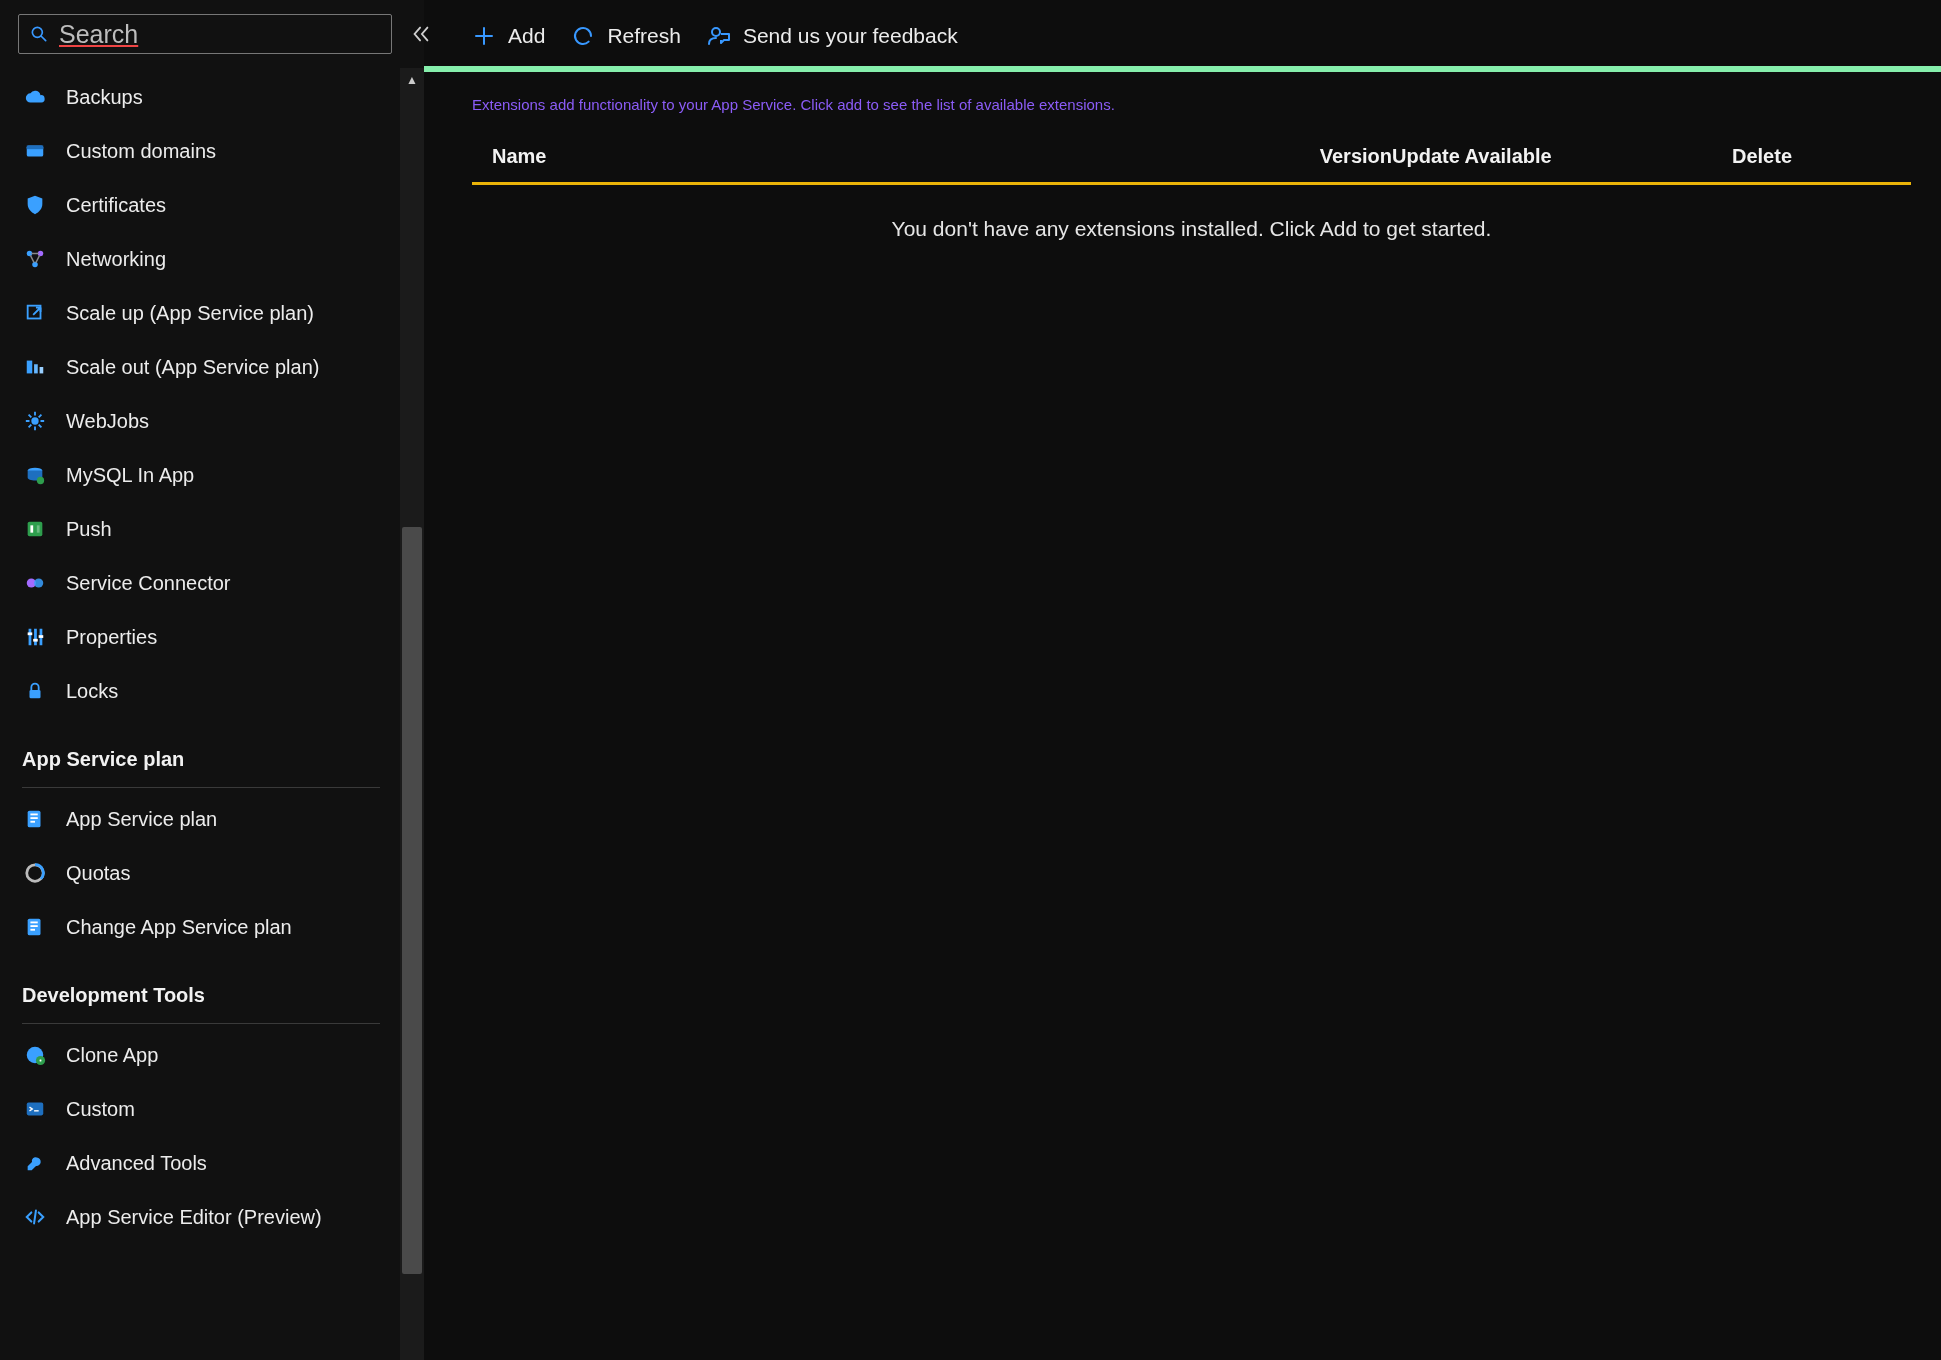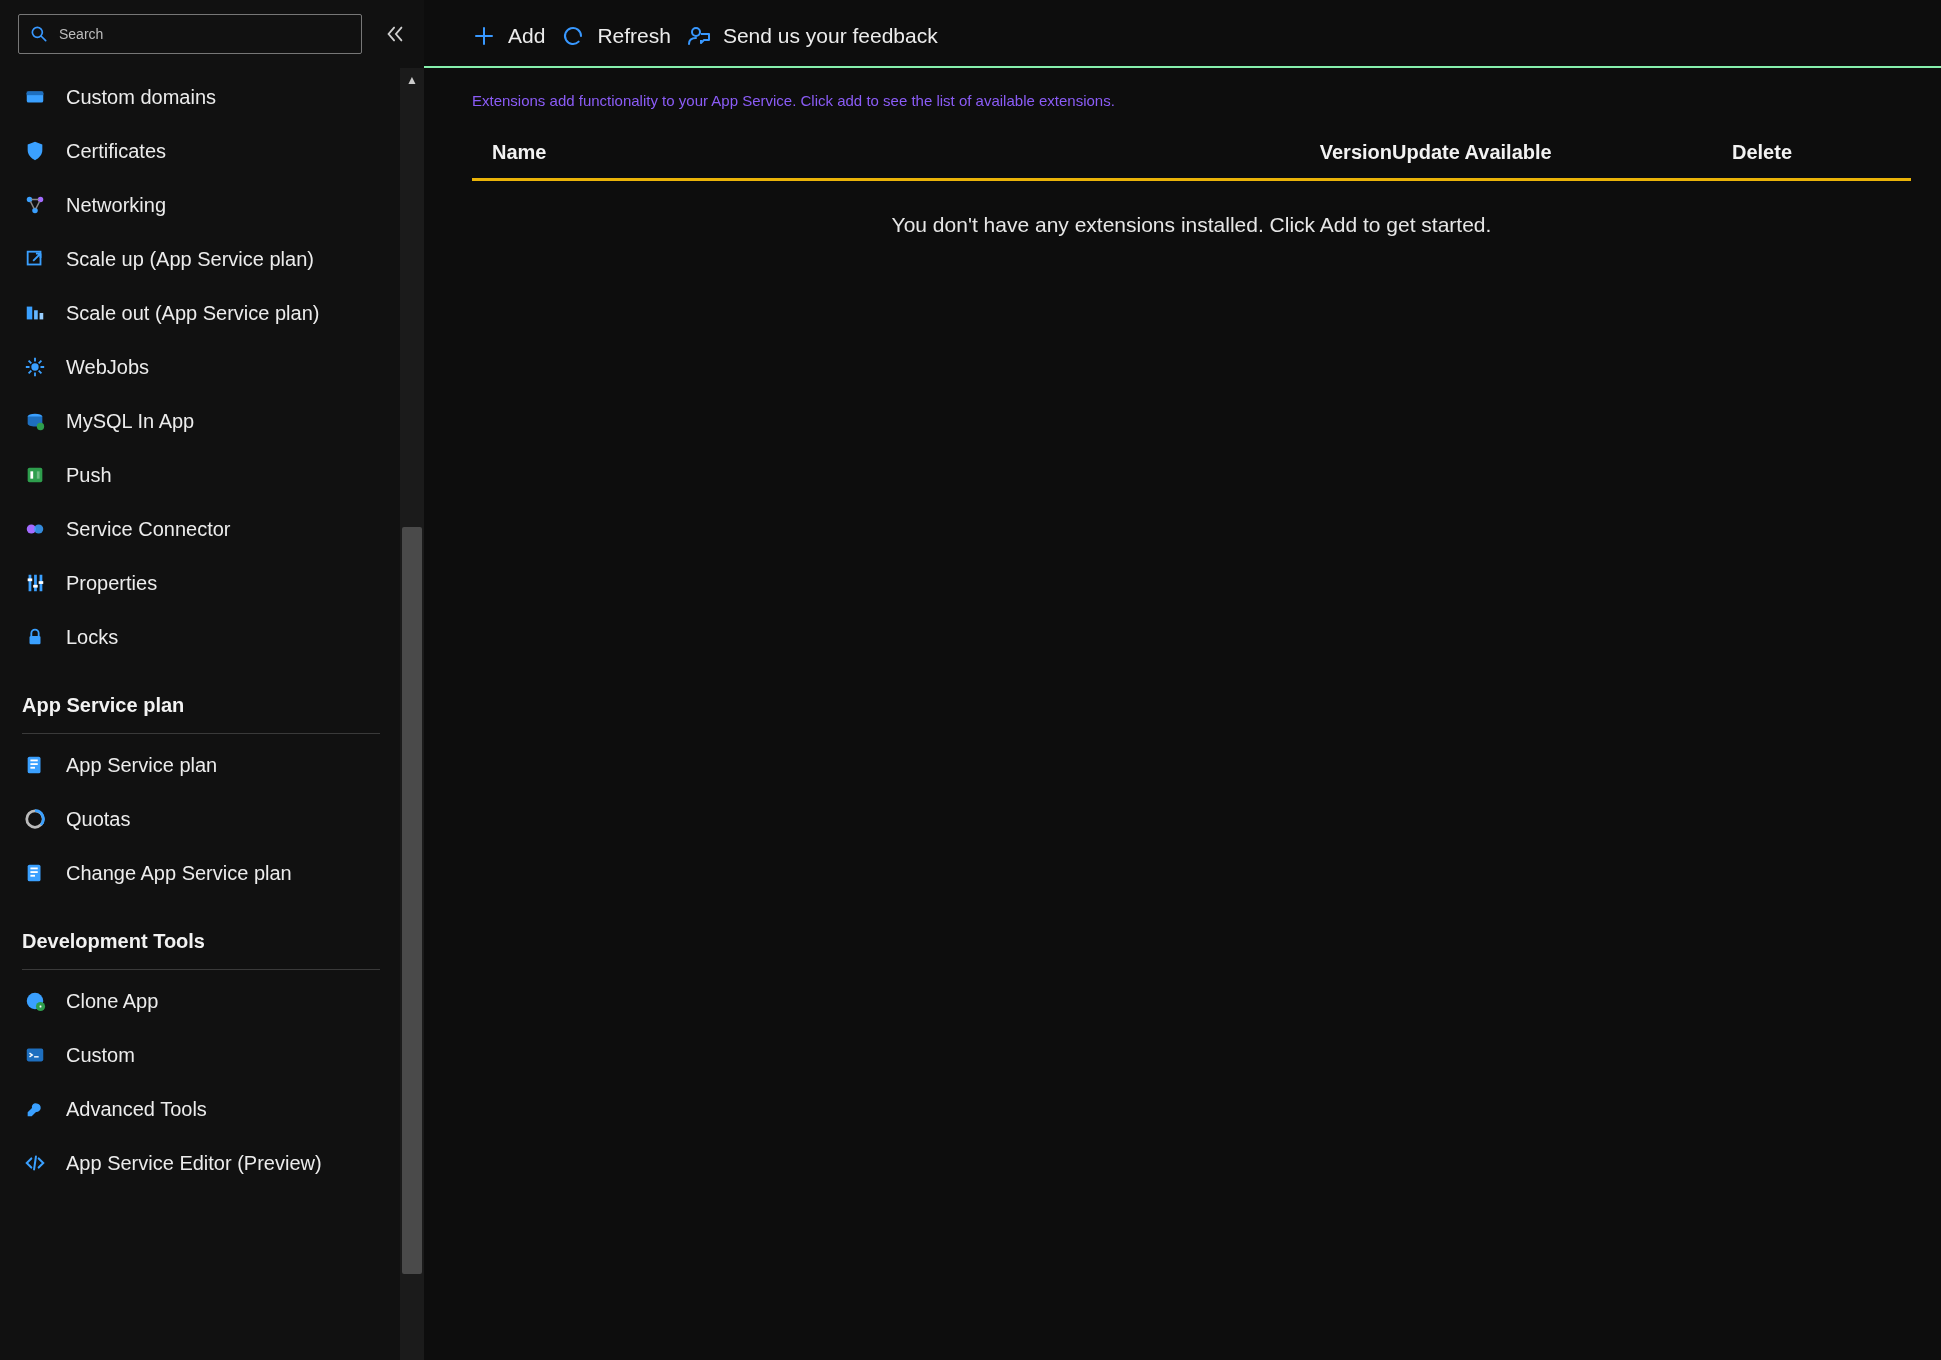--- a/index.html
+++ b/index.html
@@ -43,23 +43,24 @@
     height: 40px;
     padding: 0 10px;
     background: #111111;
   }
   .search-wrap svg { flex: 0 0 auto; }
   .search-input {
     flex: 1;
     background: transparent;
     border: none;
     outline: none;
-    color: #737373;
-    font-size: 14px;
+    color: #ef4444;
+    font-size: 25px;
     padding-left: 10px;
+    text-decoration: underline;
   }
   .search-input::placeholder { color: #bdbdbd; }
 
   .collapse-btn {
     width: 30px;
     height: 30px;
     display: flex;
     align-items: center;
     justify-content: center;
     cursor: pointer;
@@ -144,23 +145,23 @@
     flex: 1;
     display: flex;
     flex-direction: column;
     background: #0d0d0d;
     padding-top: 6px;
   }
 
   .toolbar {
     display: flex;
     align-items: center;
-    gap: 16px;
+    gap: 26px;
     padding: 18px 30px 18px 48px;
-    border-bottom: 2px solid #86efac;
+    border-bottom: 6px solid #86efac;
   }
   .tool-btn {
     display: flex;
     align-items: center;
     gap: 12px;
     cursor: pointer;
     font-size: 21px;
     color: #ececec;
   }
   .tool-btn .tb-icon { color: #3898ff; display:flex; }
@@ -328,20 +329,28 @@
       </div>
       <div class="collapse-btn">
         <svg width="22" height="22" viewBox="0 0 24 24">
             <use href="#ic-chevrons"></use>
           </svg>
       </div>
     </div>
 
     <div class="sidebar-scroll">
       <div class="sidebar-list" id="sidebar-list">
+          <div class="nav-item">
+            <span class="icon-slot">
+              <svg width="22" height="22" viewBox="0 0 24 24">
+                <use href="#ic-cloud"></use>
+              </svg>
+            </span>
+            <span>Backups</span>
+          </div>
           <div class="nav-item">
             <span class="icon-slot">
               <svg width="22" height="22" viewBox="0 0 24 24">
                 <use href="#ic-domain"></use>
               </svg>
             </span>
             <span>Custom domains</span>
           </div>
           <div class="nav-item">
             <span class="icon-slot">

